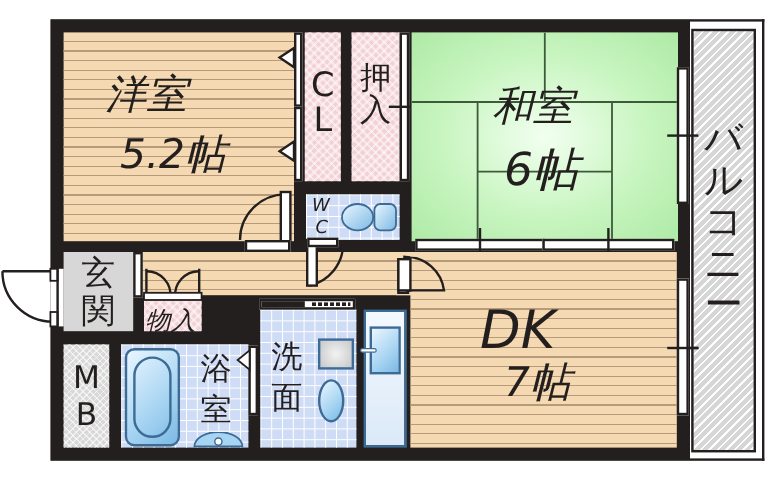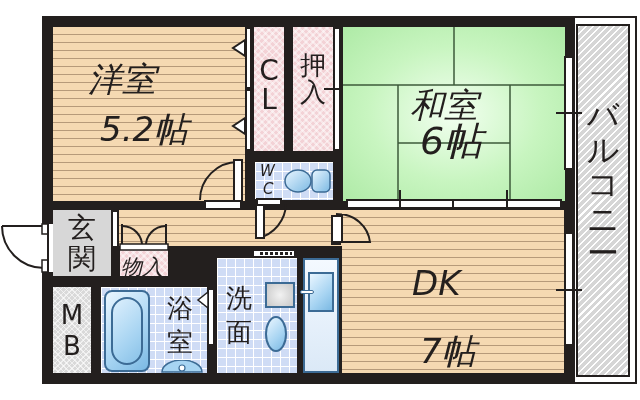--- a/index.html
+++ b/index.html
@@ -53,21 +53,21 @@
 <div class="abs tatami" style="left:343px;top:27px;width:222px;height:174px;"></div>
 <svg class="abs" style="left:343px;top:27px;" width="222" height="174">
   <g stroke="#3d5a3a" stroke-width="1.5" fill="none">
     <line x1="0" y1="58" x2="222" y2="58"></line>
     <line x1="111" y1="0" x2="111" y2="58"></line>
     <line x1="55" y1="58" x2="55" y2="174"></line>
     <line x1="167" y1="58" x2="167" y2="174"></line>
     <line x1="55" y1="116" x2="167" y2="116"></line>
   </g>
 </svg>
-<div class="label" style="left:410px;top:72px;font-size:34px;margin-top:16px;">和室</div>
+<div class="label" style="left:410px;top:72px;font-size:34px;">和室</div>
 <div class="label" style="left:420px;top:122px;font-size:38px;">6帖</div>
 
 <div class="abs win" style="left:346px;top:199px;width:108px;height:10px;"></div>
 <div class="abs win" style="left:452px;top:199px;width:110px;height:10px;"></div>
 <div class="abs tick" style="left:399px;top:190px;width:2px;height:28px;"></div>
 <div class="abs tick" style="left:506px;top:190px;width:2px;height:28px;"></div>
 
 <div class="abs" style="left:575px;top:16px;width:62px;height:368px;background:#fff;border:2px solid #231f1e;border-left:none;"></div>
 <div class="abs balcony" style="left:576px;top:24px;width:54px;height:353px;"></div>
 <div class="vlabel" style="left:580px;top:98px;width:46px;font-size:32px;line-height:1.08;">
@@ -172,22 +172,22 @@
   <div>面</div>
 </div>
 <div class="abs" style="left:265px;top:282px;width:30px;height:26px;background:radial-gradient(circle,#f2f2f2,#c8c8c8);border:2px solid #3c6b95;"></div>
 <div class="abs fixture" style="left:265px;top:316px;width:22px;height:36px;border-radius:50%;"></div>
 
 <div class="abs" style="left:303px;top:258px;width:36px;height:115px;background:linear-gradient(180deg,#f4f9ff,#dbe9f7);border:2px solid #3c6b95;"></div>
 <div class="abs fixture" style="left:308px;top:272px;width:26px;height:40px;"></div>
 <div class="abs" style="left:300px;top:290px;width:14px;height:4px;background:#fff;border:1.5px solid #3c6b95;border-radius:2px;"></div>
 
 <div class="abs wood" style="left:342px;top:210px;width:222px;height:163px;"></div>
-<div class="label" style="left:412px;top:254px;font-size:34px;margin-top:12px;">DK</div>
-<div class="label" style="left:420px;top:302px;font-size:34px;margin-top:32px;">7帖</div>
+<div class="label" style="left:400px;top:254px;font-size:44px;">DK</div>
+<div class="label" style="left:420px;top:302px;font-size:34px;">7帖</div>
 
 <svg class="abs" style="left:330px;top:214px;" width="44" height="34">
   <path d="M8 28 L40 28 A32 32 0 0 0 8 0" fill="none" stroke="#231f1e" stroke-width="2"></path>
   <rect x="2" y="2" width="10" height="26" fill="#fff" stroke="#231f1e" stroke-width="2"></rect>
 </svg>
 
 <div class="abs win" style="left:564px;top:232px;width:10px;height:114px;"></div>
 <div class="abs tick" style="left:556px;top:289px;width:26px;height:2px;"></div>
 
 </body></html>

